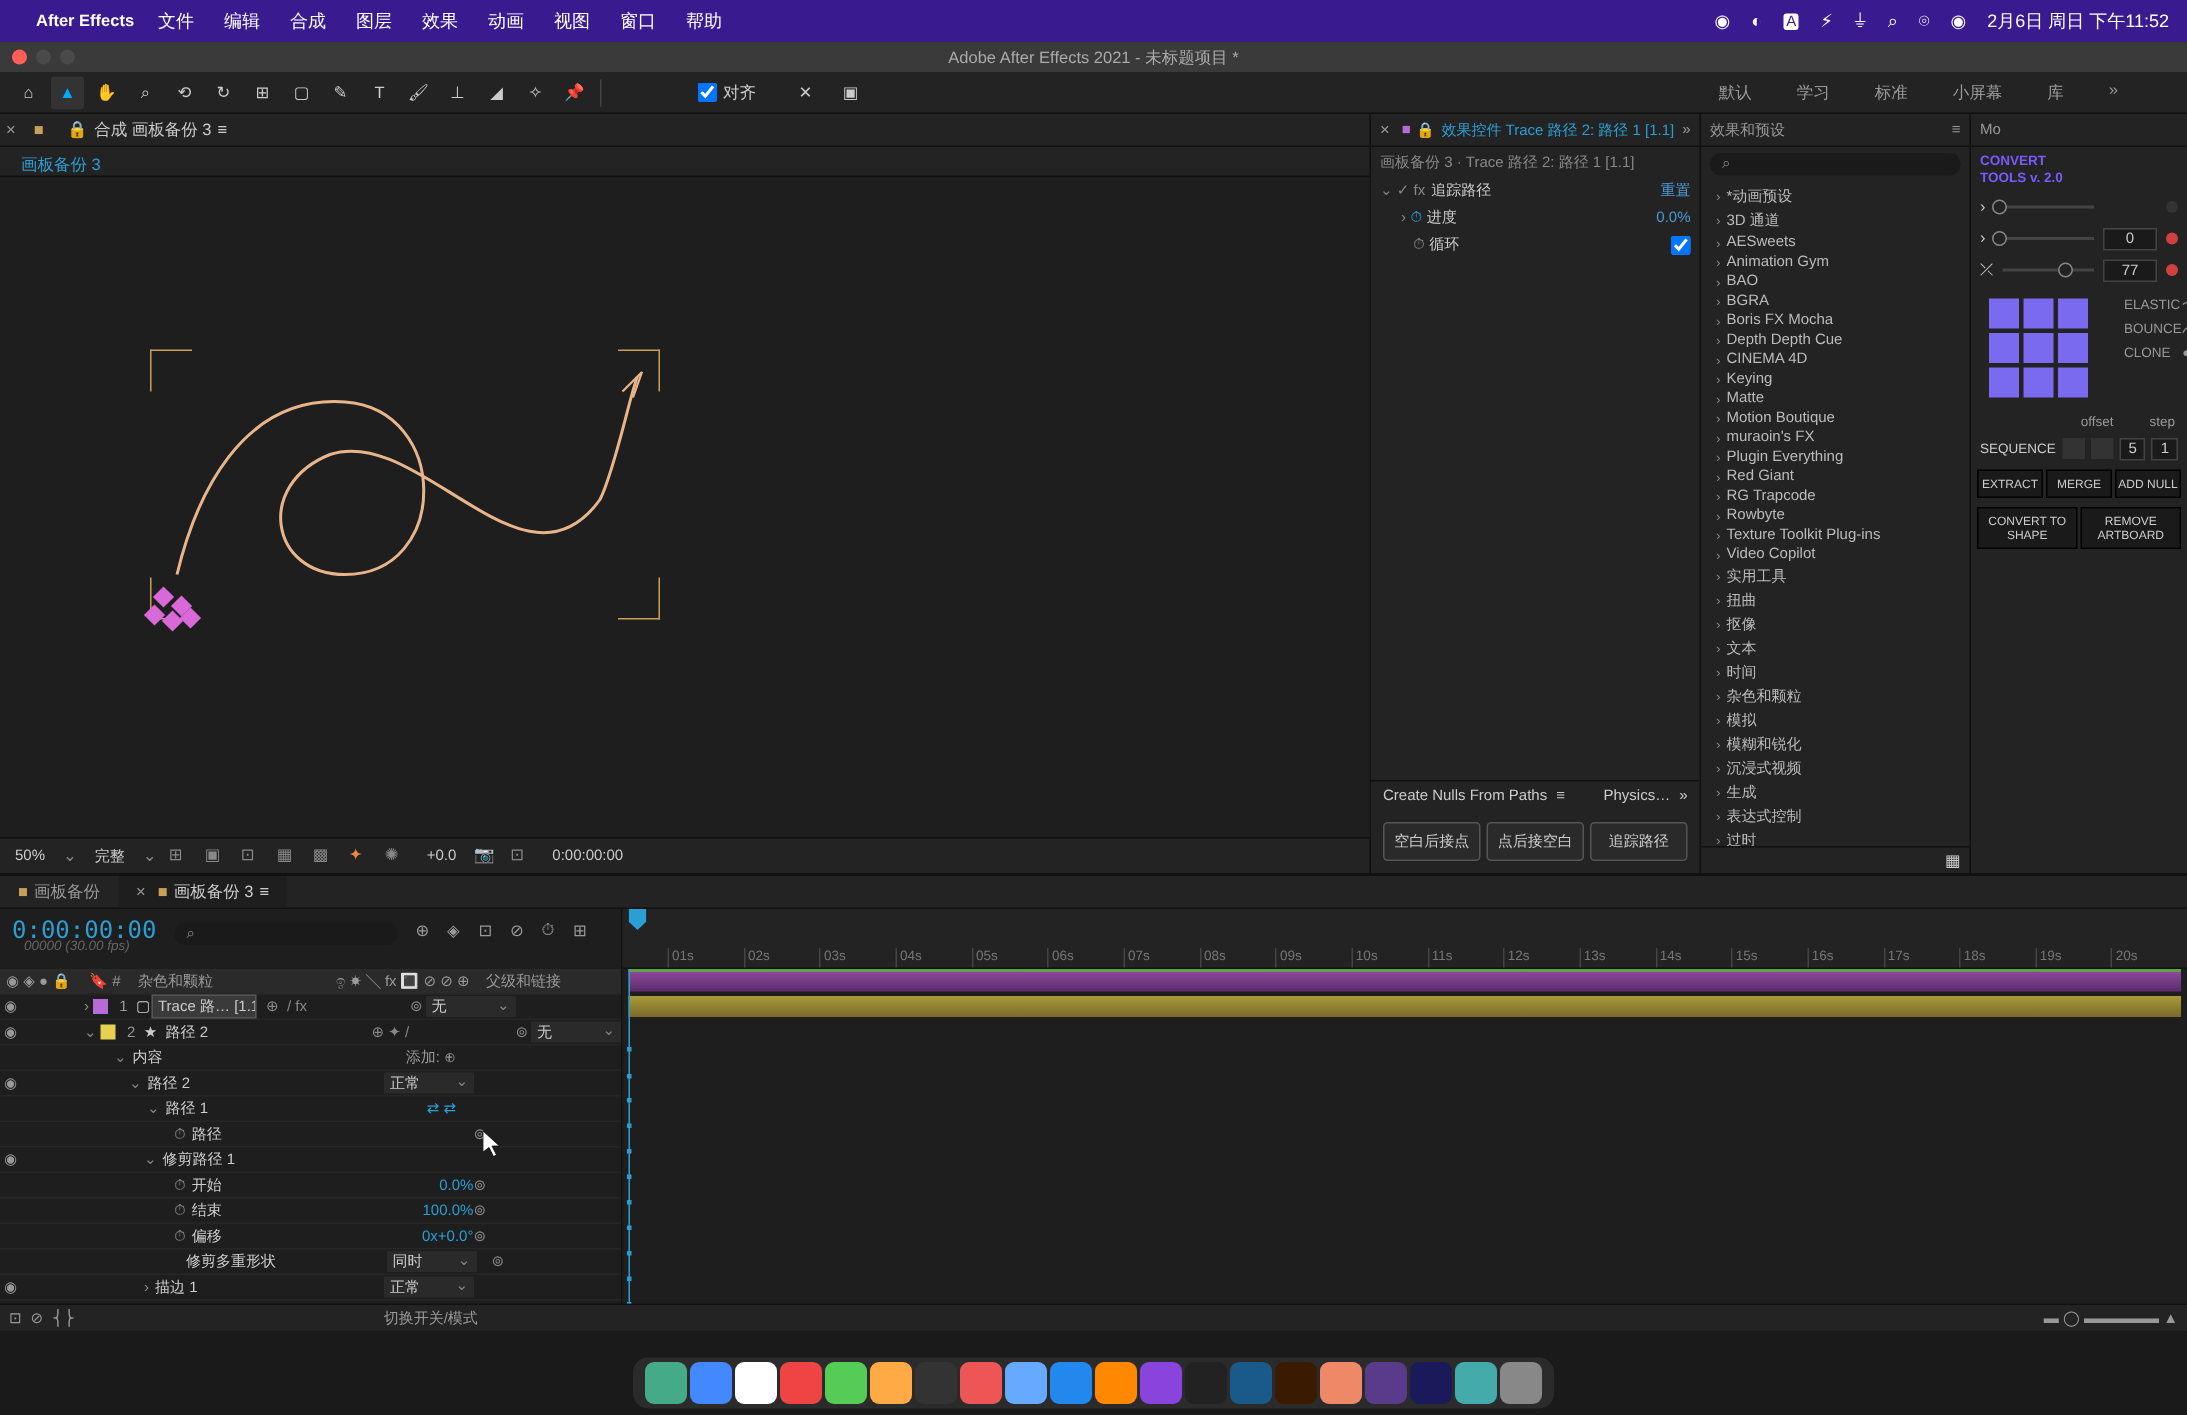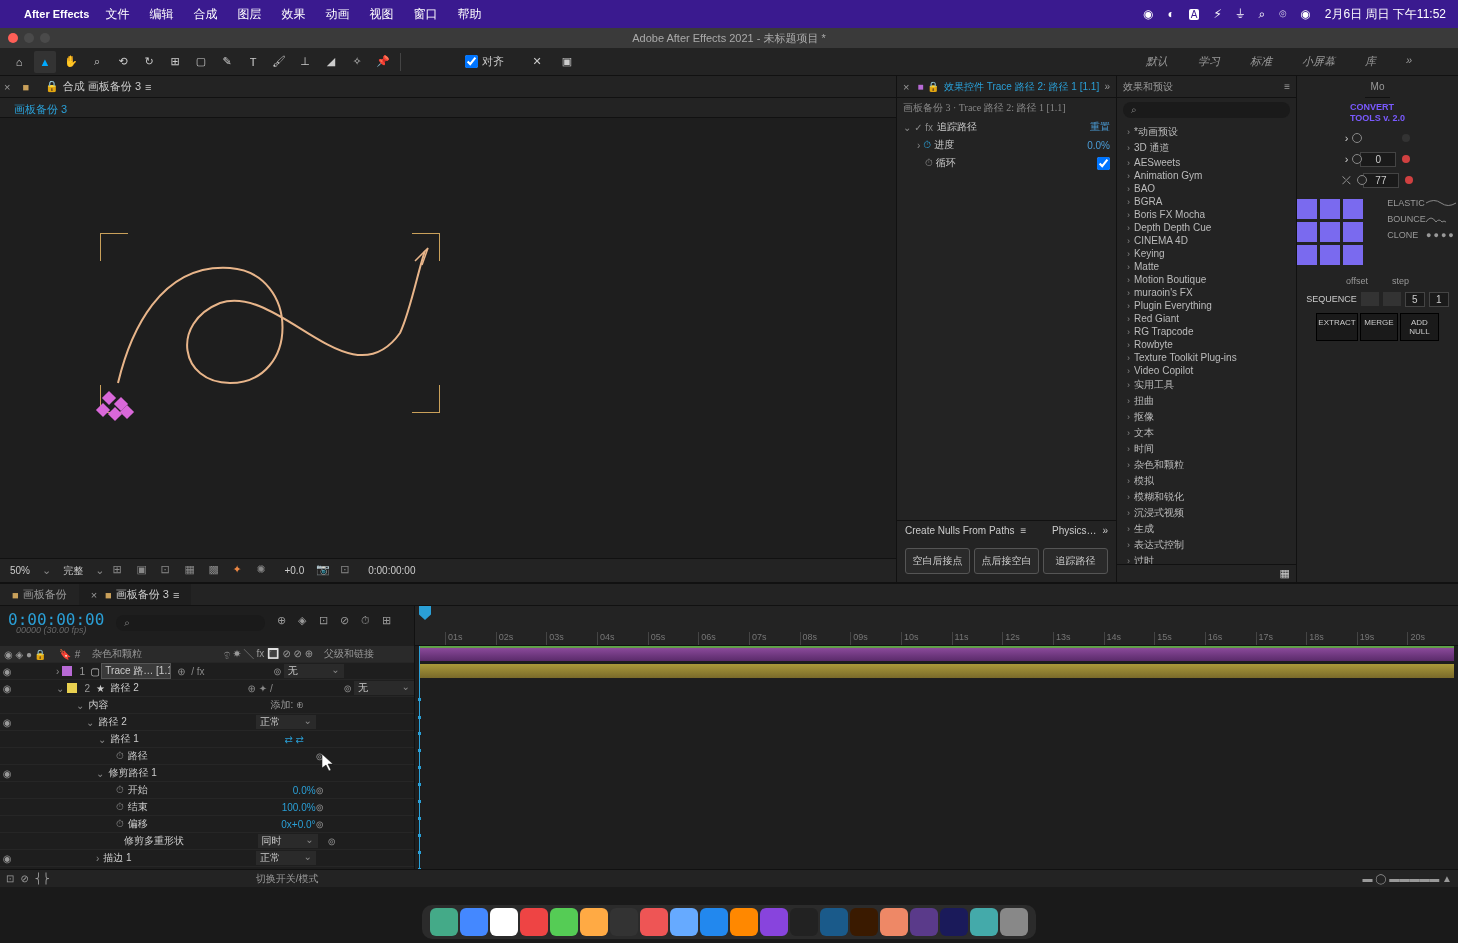--- a/index.html
+++ b/index.html
@@ -19,21 +19,21 @@
 .tl.red { background: #ff5f57; }
 .tl.yellow { background: #4a4a4a; }
 .tl.green { background: #4a4a4a; }
 .window-title { margin: 0 auto; }
 
 
 .toolbar { background: #232323; height: 28px; display: flex; align-items: center; padding: 0 6px; border-bottom: 1px solid #111; }
 .tool-btn { width: 22px; height: 22px; margin: 0 2px; display: flex; align-items: center; justify-content: center; color: #ccc; border-radius: 2px; }
 .tool-btn.active { background: #333; color: #0af; }
 .tool-sep { width: 1px; height: 18px; background: #444; margin: 0 4px; }
-.workspace-tabs { margin-left: auto; display: flex; gap: 30px; padding-right: 40px; color: #999; font-style: italic; }
+.workspace-tabs { margin-left: auto; display: flex; gap: 30px; padding-right: 40px; color: #999; }
 .align-check { margin-left: 60px; display: flex; align-items: center; gap: 4px; color: #ccc;}
 
 
 .main { display: flex; height: 506px; }
 .viewer-col { flex: 1; display: flex; flex-direction: column; background: #1e1e1e; }
 .panel-tab-row { background: #232323; height: 22px; display: flex; align-items: center; border-bottom: 1px solid #111; padding-left: 4px; gap: 8px;}
 .panel-tab { padding: 2px 8px; color: #999; font-size: 11px; display: flex; align-items: center; gap: 4px; }
 .panel-tab.active { color: #ccc; }
 .panel-x { color: #999; font-size: 11px; margin-right: 4px;}
 .comp-tab-row { background: #232323; height: 20px; padding: 2px 8px; border-bottom: 1px solid #111; }
@@ -46,23 +46,23 @@
 .corner.bl-c { bottom: 0; left: 0; border-bottom: 1px solid #c9a05a; border-left: 1px solid #c9a05a; }
 .corner.br-c { bottom: 0; right: 0; border-bottom: 1px solid #c9a05a; border-right: 1px solid #c9a05a; }
 .diamond { width: 10px; height: 10px; background: #d968d9; transform: rotate(45deg); position: absolute; }
 .viewer-footer { background: #232323; height: 24px; display: flex; align-items: center; padding: 0 6px; gap: 8px; border-top: 1px solid #111; }
 .vf-item { color: #ccc; font-size: 10px; padding: 0 4px; }
 .vf-icon { width: 16px; height: 16px; color: #888;}
 
 
 .right-col { width: 220px; background: #232323; border-left: 1px solid #111; display: flex; flex-direction: column; }
 .right-col.effects { width: 180px; }
-.right-col.motion { width: 162px; align-items: center; }
+.right-col.motion { width: 145px; }
 .fx-header { height: 22px; display: flex; align-items: center; padding: 0 6px; border-bottom: 1px solid #111; font-size: 10px; color: #999;}
-.fx-breadcrumb { padding: 3px 6px; font-size: 10px; color: #888; font-family: Liberation Serif, serif; }
+.fx-breadcrumb { padding: 3px 6px; font-size: 10px; color: #888; }
 .fx-row { display: flex; align-items: center; padding: 2px 6px; font-size: 10px; color: #ccc;}
 .fx-row .prop-name { flex: 1; }
 .fx-link { color: #4a9cd6; }
 .fx-reset { color: #4a9cd6; margin-left: auto;}
 .nulls-panel { margin-top: auto; border-top: 1px solid #111;}
 .nulls-header { padding: 4px 8px; display: flex; align-items: center; font-size: 10px; color: #ccc;}
 .nulls-buttons { display: flex; gap: 4px; padding: 8px; }
 .null-btn { flex: 1; border: 1px solid #555; background: #2a2a2a; color: #ccc; padding: 5px 2px; font-size: 10px; text-align: center; border-radius: 3px;}
 
 .search-bar { margin: 4px 6px; background: #1a1a1a; border-radius: 10px; padding: 2px 8px; color: #888; font-size: 10px;}
@@ -411,20 +411,24 @@
       <div class="seq-icon"></div>
       <div class="seq-icon"></div>
       <div class="mini-box">5</div>
       <div class="mini-box">1</div>
     </div>
     <div class="motion-btn-row">
       <div class="motion-btn">EXTRACT</div>
       <div class="motion-btn">MERGE</div>
       <div class="motion-btn">ADD NULL</div>
     </div>
+    <div class="motion-btn-row">
+      <div class="motion-btn">CONVERT TO SHAPE</div>
+      <div class="motion-btn">REMOVE ARTBOARD</div>
+    </div>
   </div>
 </div>
 
 <div class="timeline">
   <div class="tl-tabs">
     <div class="tl-tab">
         <span style="color:#c9a05a;">■</span>
         <span>画板备份</span>
       </div>
     <div class="tl-tab active"><span class="panel-x">×</span><span style="color:#c9a05a;">■</span><span>画板备份 3</span> ≡</div>

